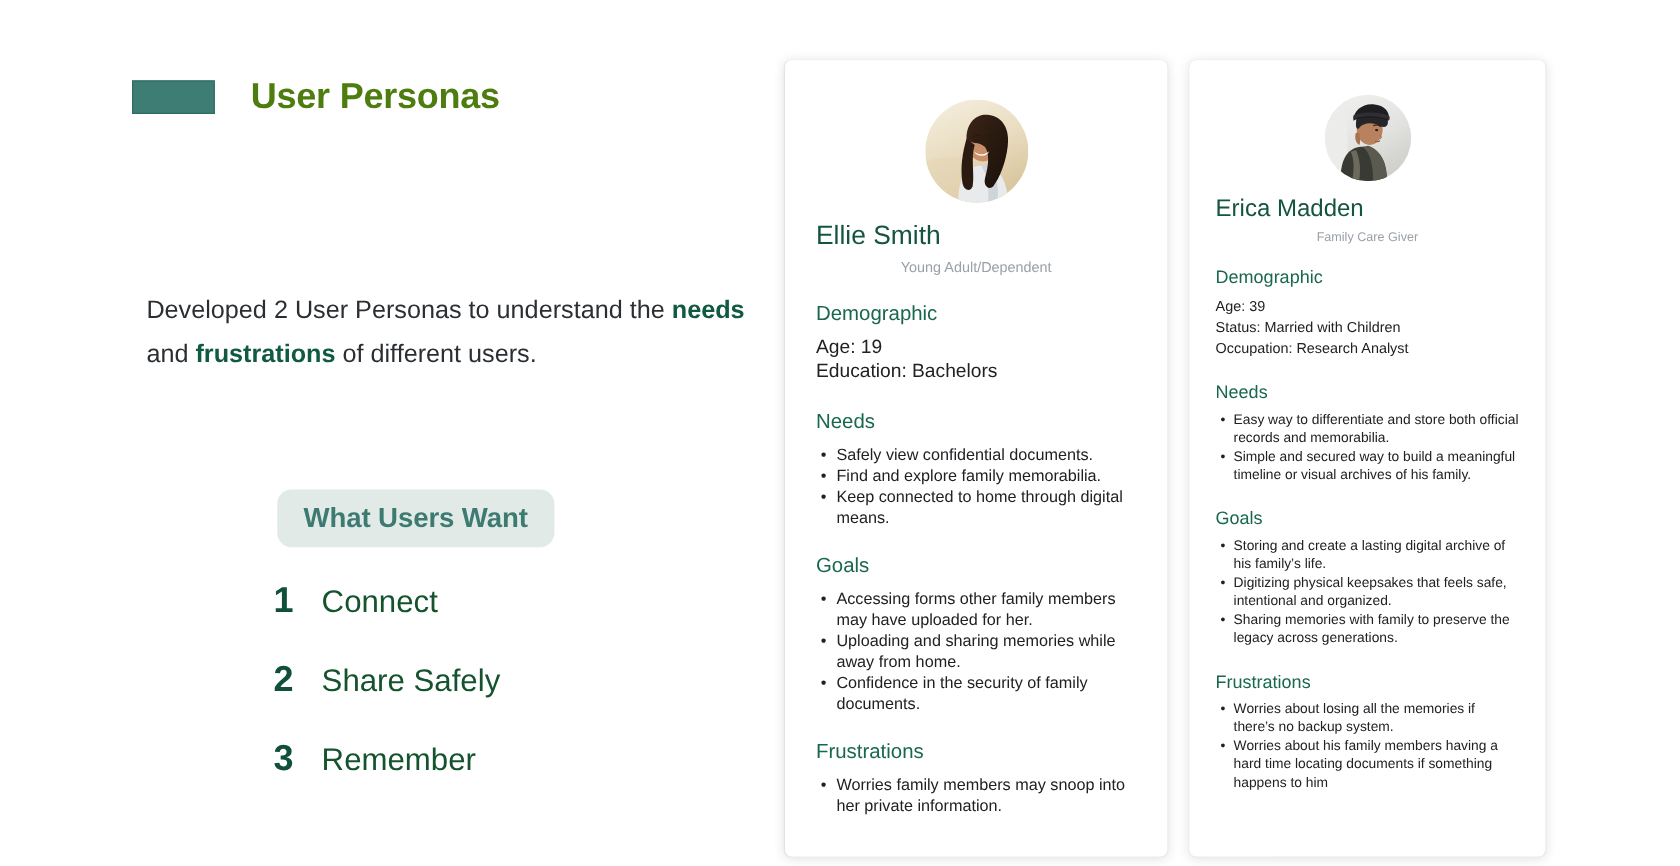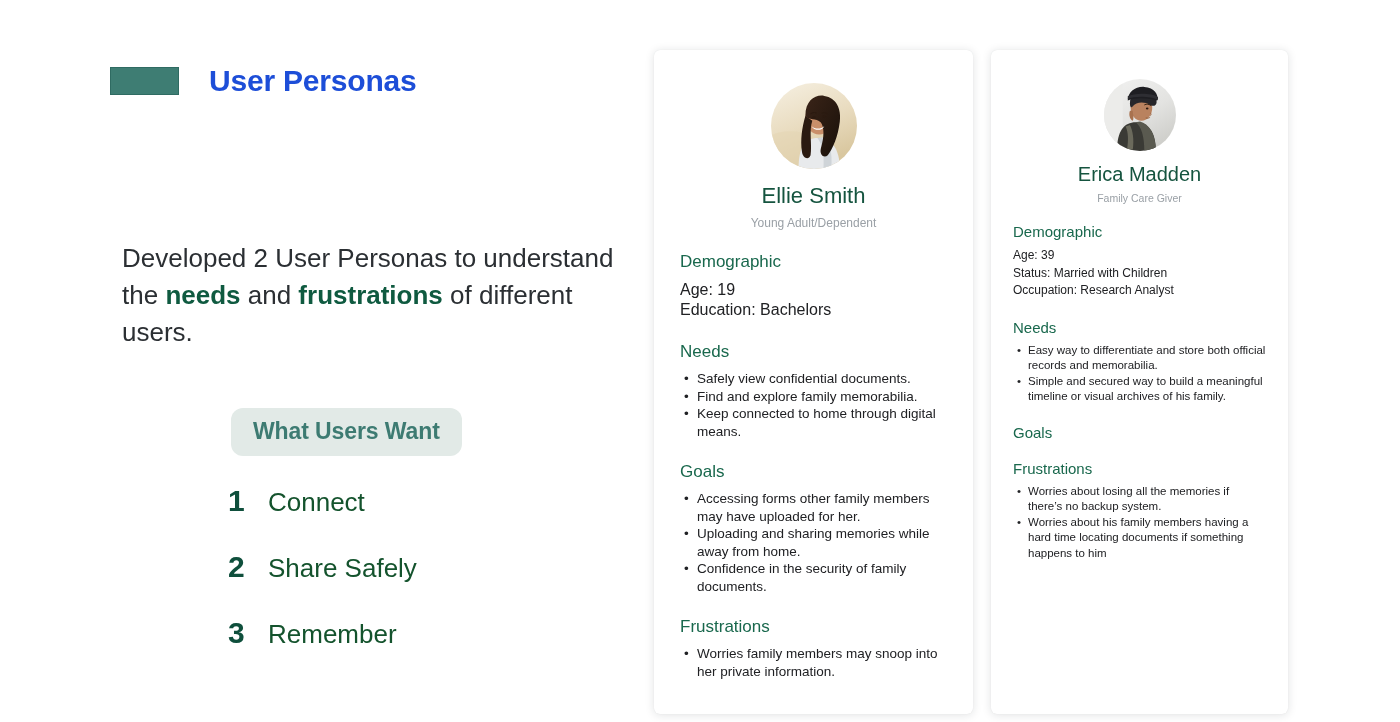--- a/index.html
+++ b/index.html
@@ -41,31 +41,31 @@
     height: 28px;
     background: #3e7d73;
     border: 1px solid #2f6b62;
     flex: 0 0 auto;
   }
 
   .page-title {
     margin-left: 30px;
     font-size: 30px;
     font-weight: 700;
-    color: #1d4ed8;
+    color: #4d7c0f;
     letter-spacing: -0.2px;
     white-space: nowrap;
   }
 
   .intro {
     position: absolute;
     left: 12px;
     top: 240px;
     width: 500px;
-    font-size: 26px;
+    font-size: 21px;
     line-height: 37px;
     color: #2b2f33;
     font-weight: 400;
   }
   .intro .hl {
     color: #0f5a40;
     font-weight: 700;
   }
 
   .badge {
@@ -140,21 +140,20 @@
     overflow: hidden;
     position: relative;
     flex: 0 0 auto;
   }
   .card-1 .avatar { width: 86px; height: 86px; margin-top: 33px; }
   .card-2 .avatar { width: 72px; height: 72px; margin-top: 29px; }
 
   .avatar svg { display: block; width: 100%; height: 100%; }
 
   .persona-name {
-    text-align: center;
     color: #15543f;
     font-weight: 400;
   }
   .card-1 .persona-name { font-size: 22px; margin-top: 14px; }
   .card-2 .persona-name { font-size: 20px; margin-top: 12px; }
 
   .persona-role {
     text-align: center;
     color: #9aa0a6;
   }
@@ -353,20 +352,25 @@
     <div class="section">
       <div class="section-title">Needs</div>
       <ul class="bullets">
         <li>Easy way to differentiate and store both official records and memorabilia.</li>
         <li>Simple and secured way to build a meaningful timeline or visual archives of his family.</li>
       </ul>
     </div>
 
     <div class="section">
       <div class="section-title">Goals</div>
+      <ul class="bullets">
+        <li>Storing and create a lasting digital archive of his family’s life.</li>
+        <li>Digitizing physical keepsakes that feels safe, intentional and organized.</li>
+        <li>Sharing memories with family to preserve the legacy across generations.</li>
+      </ul>
     </div>
 
     <div class="section">
       <div class="section-title">Frustrations</div>
       <ul class="bullets">
         <li>Worries about losing all the memories if there’s no backup system.</li>
         <li>Worries about his family members having a hard time locating documents if something happens to him</li>
       </ul>
     </div>
 

